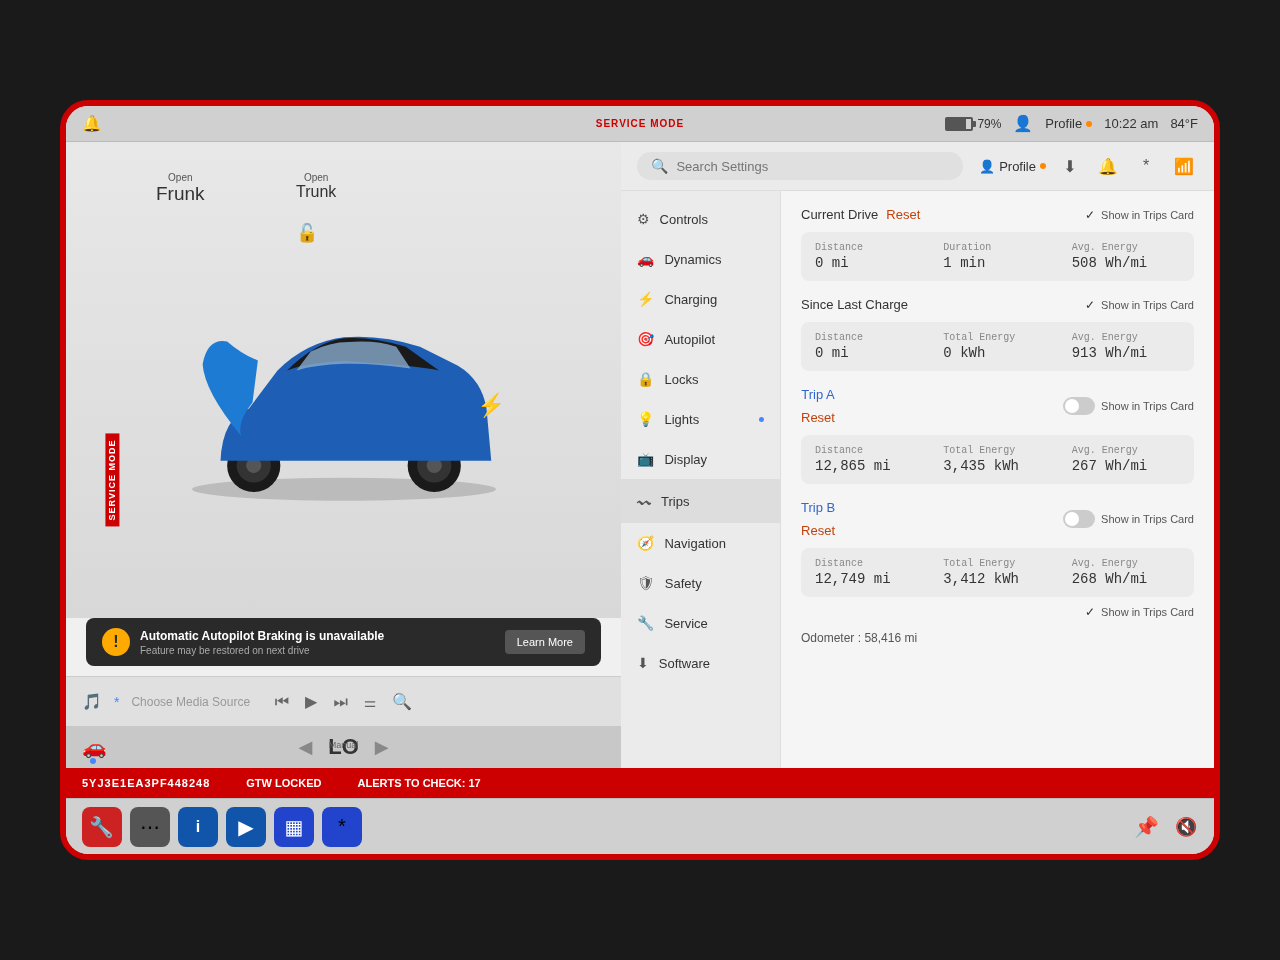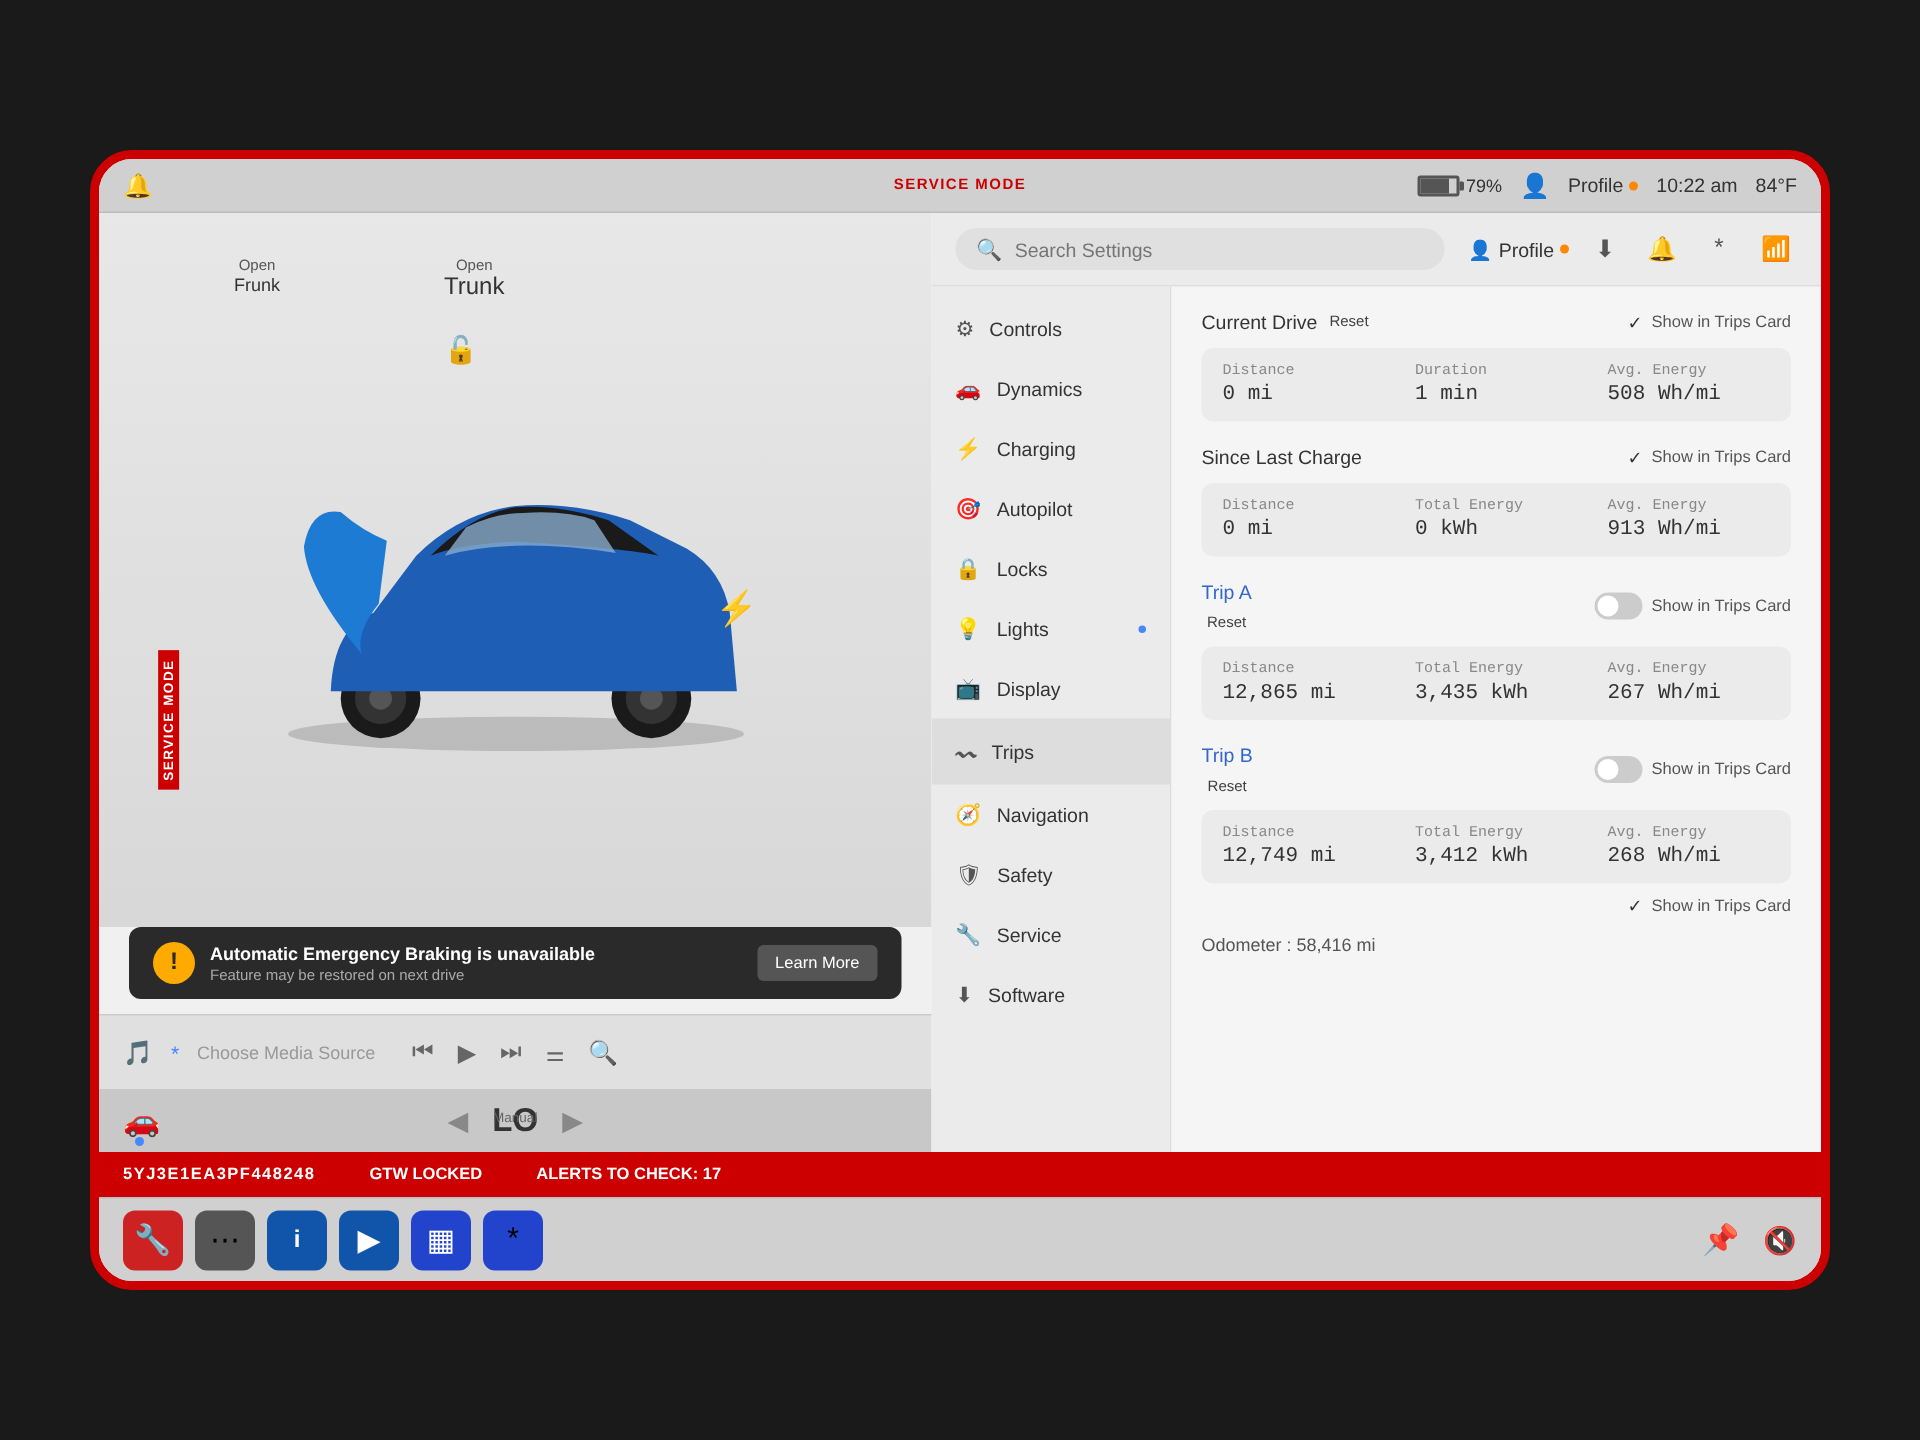--- a/index.html
+++ b/index.html
@@ -144,21 +144,21 @@
       font-size: 11px;
       color: #555;
     }
 
     .frunk-label .open-text {
       color: #555;
       font-size: 10px;
     }
 
     .frunk-label .part-name {
-      font-size: 12px;
+      font-size: 19px;
       font-weight: 500;
       color: #333;
     }
 
     .trunk-label {
       position: absolute;
       top: 30px;
       left: 230px;
       text-align: center;
       font-size: 11px;
@@ -430,22 +430,22 @@
       margin-bottom: 10px;
     }
 
     .section-title {
       font-size: 13px;
       color: #333;
       font-weight: 500;
     }
 
     .reset-btn {
-      color: #404040;
-      font-size: 10px;
+      color: #c2410c;
+      font-size: 13px;
       cursor: pointer;
       background: none;
       border: none;
     }
 
     .show-trips-check {
       display: flex;
       align-items: center;
       gap: 6px;
       font-size: 11px;
@@ -622,21 +622,21 @@
 
             <text x="340" y="165" font-size="24" fill="#ffcc00">⚡</text>
           </svg>
         </div>
 
       </div>
 
       <div class="warning-banner">
         <div class="warning-icon">!</div>
         <div class="warning-text">
-          <div class="warning-title">Automatic Emergency Braking is unavailable</div>
+          <div class="warning-title">Automatic Autopilot Braking is unavailable</div>
           <div class="warning-subtitle">Feature may be restored on next drive</div>
         </div>
         <button class="learn-more-btn">Learn More</button>
       </div>
 
       <div class="music-bar" style="position:relative;">
         <span class="music-icon">🎵</span>
         <span class="bluetooth-icon">*</span>
         <span class="choose-media">Choose Media Source</span>
 

